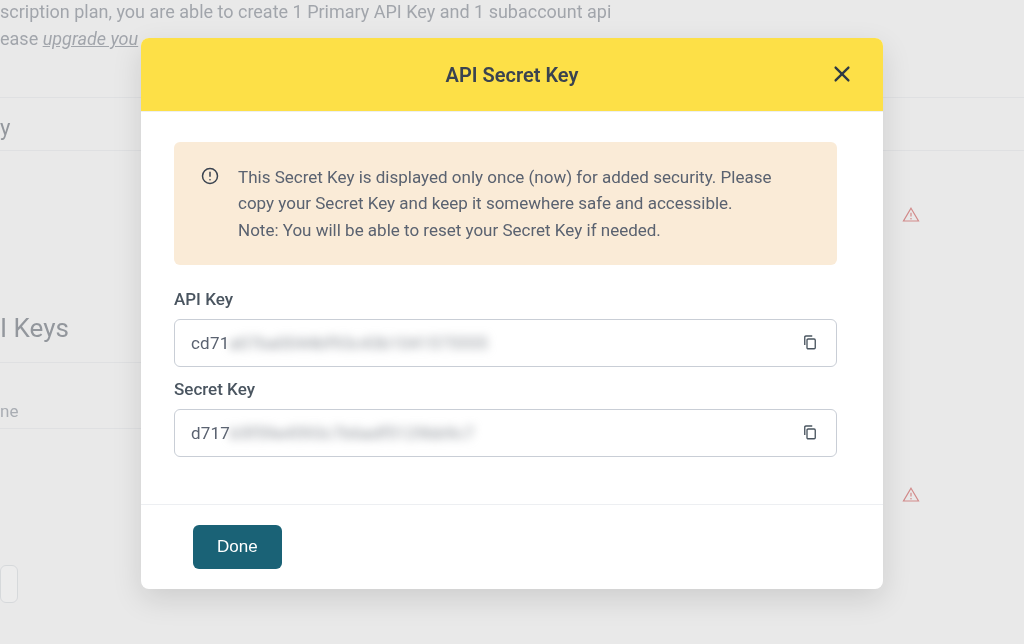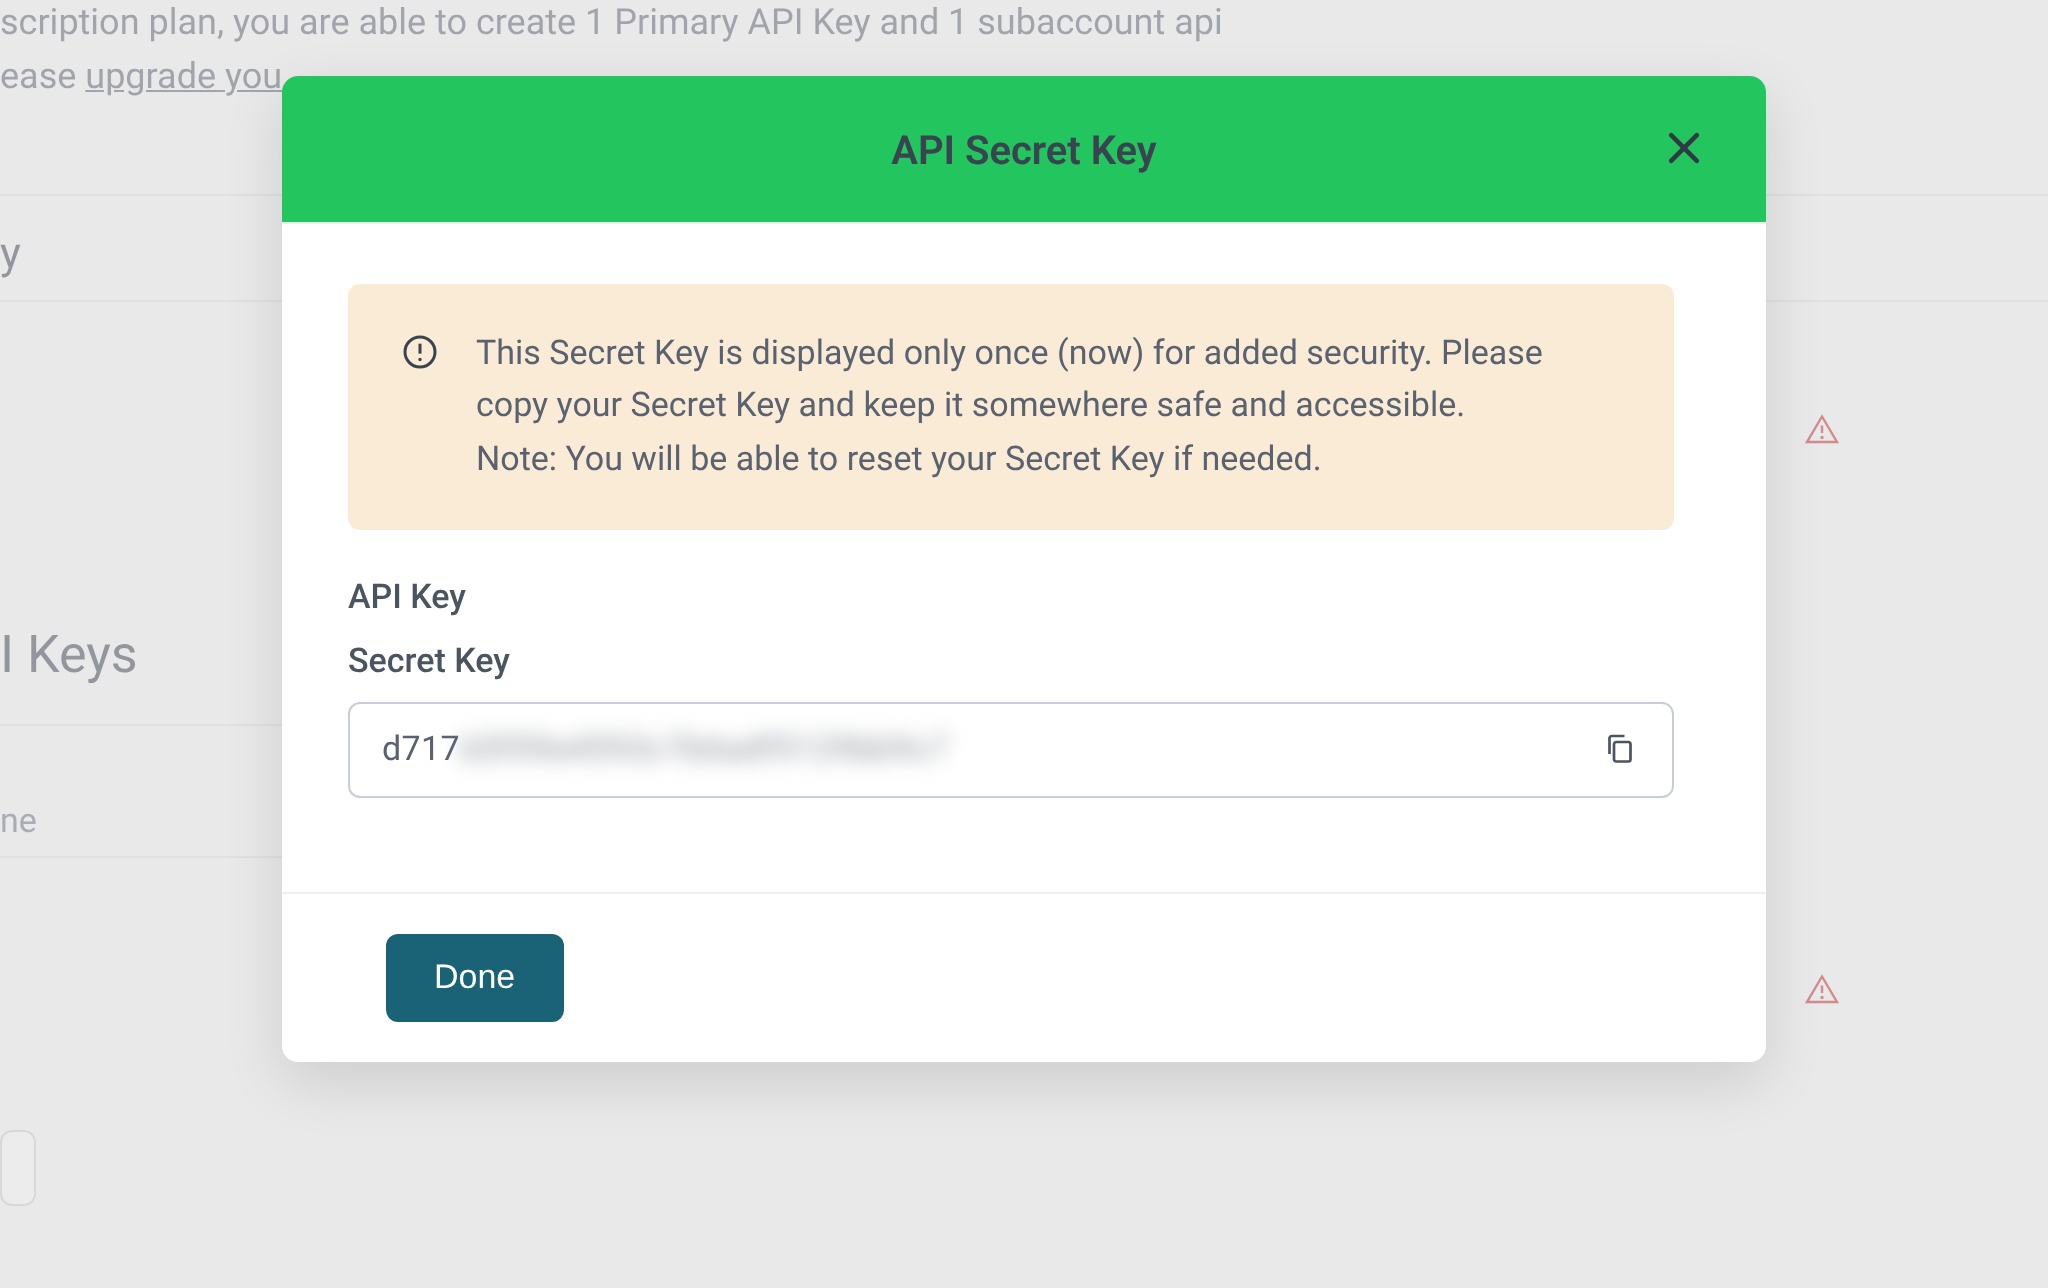--- a/index.html
+++ b/index.html
@@ -19,21 +19,21 @@
       filter: none;
     }
     .bg-text {
       position: absolute;
       left: 0; right: 0;
       font-size: 18px;
       line-height: 1.5;
       color: #5a6270;
     }
     .bg-text.top { top: -2px; padding-left: 0; }
-    .bg-text .upgrade { text-decoration: underline; cursor: pointer; }
+    .bg-text .upgrade { text-decoration: underline; cursor: pointer; font-style: italic; }
     .bg-heading-y {
       position: absolute;
       left: 0; top: 115px;
       font-size: 22px;
       color: #3a4350;
     }
     .bg-hr {
       position: absolute;
       left: 0; right: 0;
       height: 1px;
@@ -88,21 +88,21 @@
       box-shadow: 0 10px 30px rgba(0,0,0,0.12);
       overflow: hidden;
     }
     .modal-header {
       position: relative;
       height: 74px;
       display: flex;
       align-items: center;
       justify-content: center;
       border-bottom: 1px solid #edeff2;
-      background: #22c55e;
+      background: #fde047;
     }
     .modal-title {
       font-size: 20px;
       font-weight: 600;
       color: #3a4350;
     }
     .close-btn {
       position: absolute;
       right: 28px;
       top: 24px;
@@ -258,20 +258,33 @@
             <line x1="12" y1="7" x2="12" y2="13"></line>
             <circle cx="12" cy="16.5" r="1" fill="currentColor" stroke="none"></circle>
           </svg>
       </span>
       <div class="notice-text">This Secret Key is displayed only once (now) for added security. Please copy your Secret Key and keep it somewhere safe and accessible.
 Note: You will be able to reset your Secret Key if needed.</div>
     </div>
 
     <div class="field-group">
       <div class="field-label">API Key</div>
+      <div class="field-box">
+        <div class="field-value">
+          <span>cd71</span><span class="blur-span">a07ba0044bf93c43b1041575555</span>
+        </div>
+        <button class="copy-btn">
+          <span>
+            <svg viewBox="0 0 24 24" fill="none" stroke="currentColor" stroke-width="1.8">
+                <rect x="8" y="8" width="11" height="13" rx="1.5"></rect>
+                <path d="M5 16 V5.5 A1.5 1.5 0 0 1 6.5 4 H15"></path>
+              </svg>
+          </span>
+        </button>
+      </div>
     </div>
 
     <div class="field-group" style="margin-bottom:17px;">
       <div class="field-label">Secret Key</div>
       <div class="field-box">
         <div class="field-value">
           <span>d717</span><span class="blur-span">b5f59e4593c7b6adf5129bb9c7</span>
         </div>
         <button class="copy-btn">
           <span>

